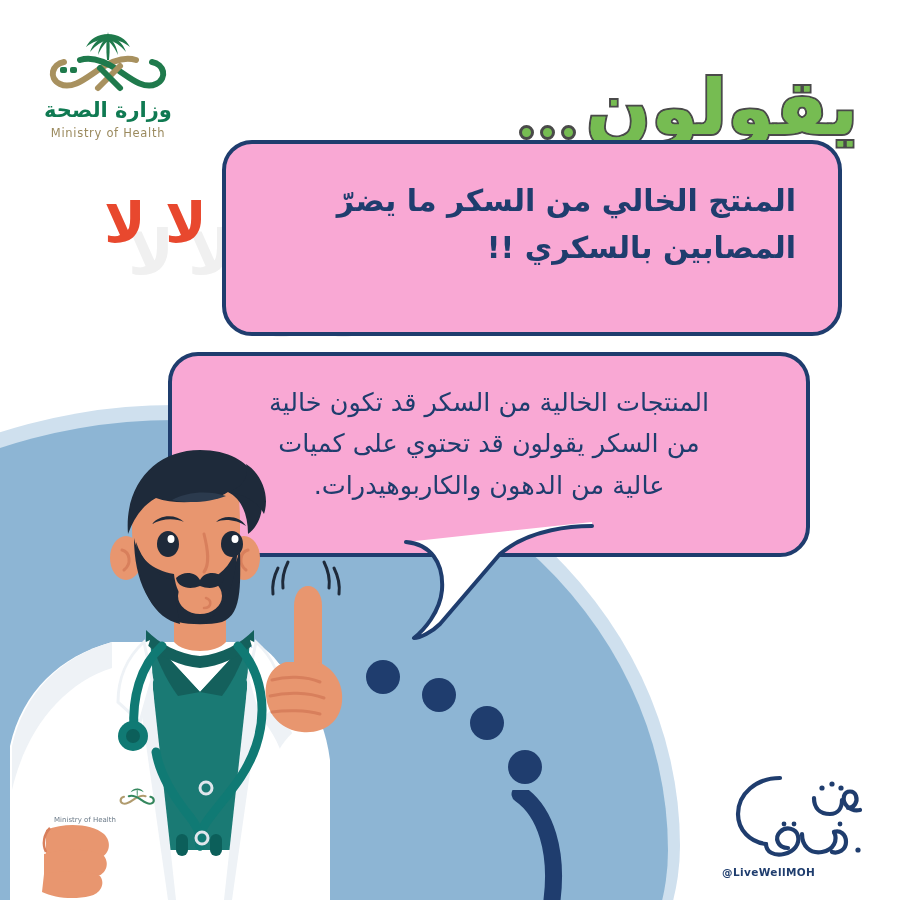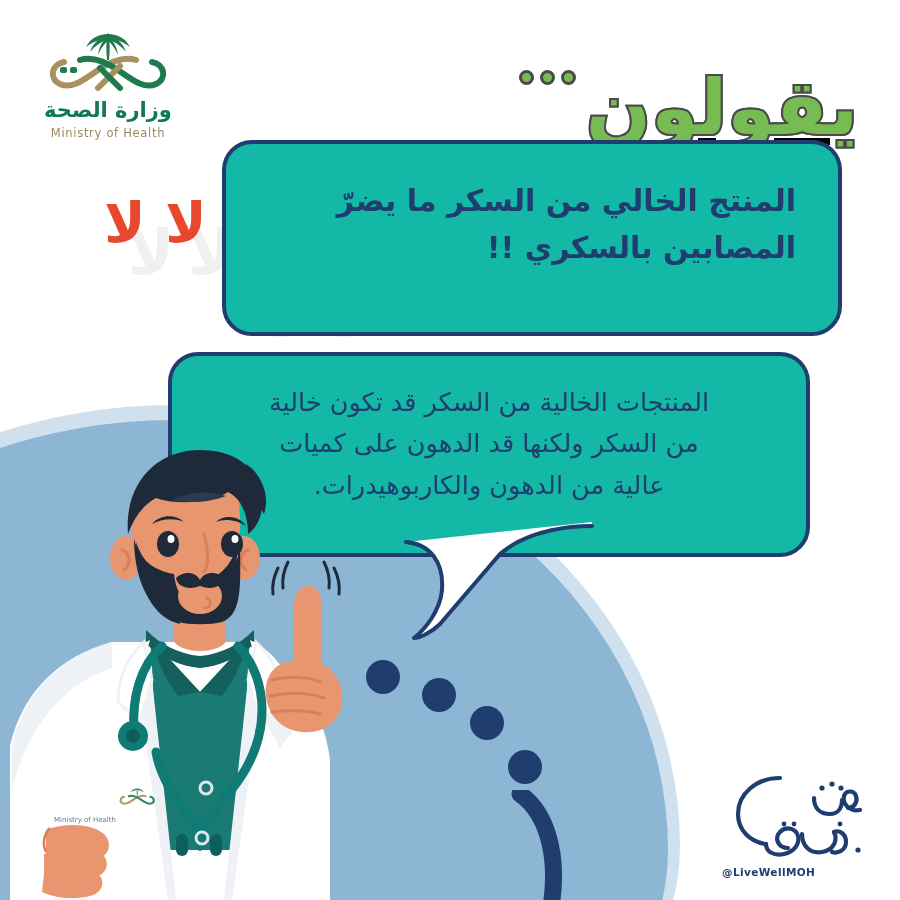--- a/index.html
+++ b/index.html
@@ -24,31 +24,31 @@
   .moh-ar{font-size:21px;color:#0f7a52;letter-spacing:.5px;line-height:1;margin-top:-2px;font-weight:600;}
   .moh-en{font-size:11.5px;color:#9b8a5e;letter-spacing:.7px;margin-top:5px;}
 
   
   .no-letter{position:absolute;color:#e8482e;font-weight:800;line-height:1;
              font-family:"DejaVu Sans","Liberation Sans",sans-serif;}
   .no-ghost{position:absolute;color:#f0f0f0;font-weight:800;line-height:1;
             font-family:"DejaVu Sans","Liberation Sans",sans-serif;}
 
   
-  .title-wrap{position:absolute;right:42px;top:70px;display:flex;align-items:flex-start;direction:rtl;text-decoration:underline;}
+  .title-wrap{position:absolute;right:42px;top:70px;display:flex;align-items:flex-end;direction:rtl;}
   .title-text{
     font-size:76px;font-weight:800;color:#76bc52;line-height:1;
     -webkit-text-stroke:4px #4a4a4a;paint-order:stroke fill;
     text-shadow:0 0 0 #76bc52;
   }
   .title-dots{display:flex;align-items:flex-end;gap:6px;margin-right:10px;margin-bottom:6px;}
   .tdot{width:15px;height:15px;border-radius:50%;background:#76bc52;border:3px solid #4a4a4a;box-sizing:border-box;}
 
   
-  .bubble{position:absolute;background:#14b8a6;border:4px solid #1f3d6e;box-sizing:border-box;
+  .bubble{position:absolute;background:#f9a8d4;border:4px solid #1f3d6e;box-sizing:border-box;
           color:#1f3d6e;direction:rtl;text-align:right;}
   .bubble-1{left:222px;top:140px;width:620px;height:196px;border-radius:30px;}
   .bubble-1 .txt{font-size:30px;font-weight:700;line-height:1.55;padding:34px 42px 0 42px;}
   .bubble-2{left:168px;top:352px;width:642px;height:205px;border-radius:30px;text-align:center;}
   .bubble-2 .txt{font-size:25.5px;font-weight:500;line-height:1.62;padding:26px 38px 0 38px;}
 
   
   .tail{position:absolute;left:380px;top:520px;width:220px;height:140px;}
 
   
@@ -126,21 +126,21 @@
   <div class="bubble bubble-1">
     <div class="txt">
       <div>المنتج الخالي من السكر ما يضرّ</div>
       <div>المصابين بالسكري !!</div>
     </div>
   </div>
 
   <div class="bubble bubble-2">
     <div class="txt">
       <div>المنتجات الخالية من السكر قد تكون خالية</div>
-      <div>من السكر ولكنها قد الدهون على كميات</div>
+      <div>من السكر يقولون قد تحتوي على كميات</div>
       <div>عالية من الدهون والكاربوهيدرات.</div>
     </div>
   </div>
 
   <svg class="tail" viewBox="0 0 220 140">
     <path d="M212 2 L212 6 C196 6 150 8 120 34 L60 104 C52 112 40 118 34 118 C44 110 60 92 62 70 C64 42 50 24 26 22" fill="#ffffff" stroke="none"></path>
     <path d="M26 22 C50 24 64 42 62 70 C60 92 44 110 34 118 C40 118 52 112 60 104 L120 34 C150 8 196 6 212 6" fill="none" stroke="#1f3d6e" stroke-width="4" stroke-linecap="round" stroke-linejoin="round"></path>
   </svg>
 
   <div class="arcdot" style="left:366px;top:660px;width:34px;height:34px;"></div>

